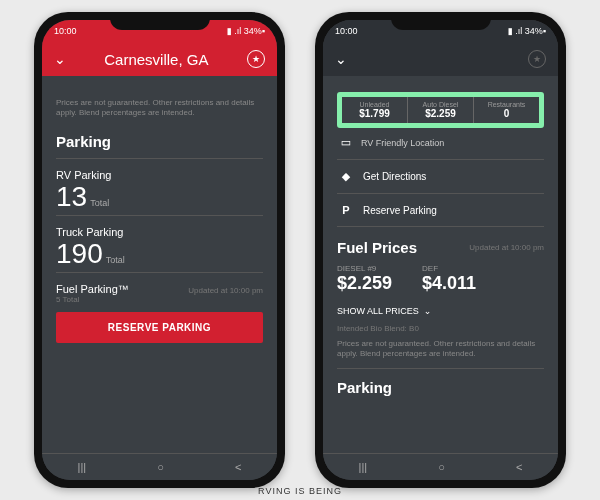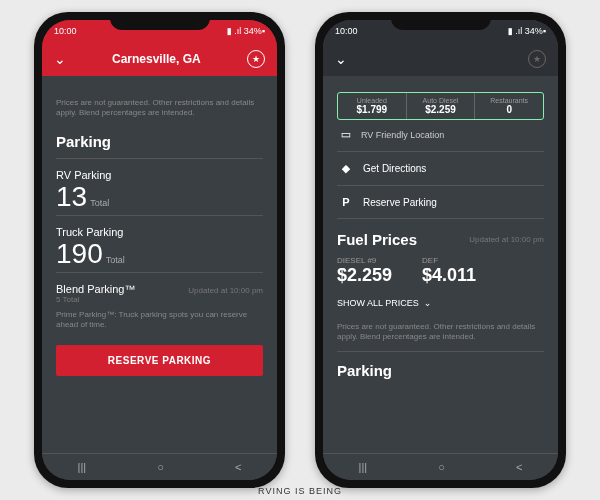--- a/index.html
+++ b/index.html
@@ -3,36 +3,36 @@
 <meta charset="utf-8">
 <style>
 body{margin:0;background:#ebebeb;font-family:Arial,sans-serif;display:flex;justify-content:center;align-items:center;width:600px;height:500px;position:relative}
 .phone{width:235px;height:460px;background:#111;border-radius:34px;padding:8px;box-shadow:0 2px 8px rgba(0,0,0,.3);position:relative}
 .screen{width:100%;height:100%;background:#3a3f44;border-radius:28px;overflow:hidden;position:relative;display:flex;flex-direction:column}
 .notch{position:absolute;top:0;left:50%;transform:translateX(-50%);width:100px;height:18px;background:#111;border-radius:0 0 12px 12px;z-index:10}
 .statusbar{height:22px;background:#d22030;display:flex;justify-content:space-between;align-items:center;padding:0 12px;color:#fff;font-size:9px}
 .statusbar.dark{background:#2d3136}
 .header{height:34px;background:#d22030;display:flex;align-items:center;justify-content:space-between;padding:0 12px;color:#fff}
 .header.dark{background:#2d3136}
-.header-title{font-size:12px;font-weight:bold}
+.header-title{font-size:15px;font-weight:normal}
 .chev{font-size:14px}
 .star{width:16px;height:16px;border:1.5px solid #fff;border-radius:50%;display:flex;align-items:center;justify-content:center;font-size:9px}
 .content{flex:1;overflow:hidden;padding:16px 14px;color:#ccc;font-size:11px}
 .disclaimer{font-size:8px;color:#888;padding:6px 0;line-height:1.3}
 .section-title{color:#fff;font-size:15px;font-weight:bold;padding:8px 0 6px}
 .hr{border-top:1px solid #555;margin:2px 0}
 .item-label{color:#fff;font-size:11px;padding-top:8px}
 .big-num{color:#fff;font-size:28px;font-weight:normal;display:inline-block}
 .sub{color:#aaa;font-size:9px;margin-left:3px}
 .row{display:flex;justify-content:space-between;align-items:baseline}
 .muted{color:#777;font-size:8px}
 .btn{background:#d22030;color:#fff;text-align:center;padding:10px;font-size:10px;font-weight:bold;letter-spacing:.5px;margin:8px 0;border-radius:2px}
 .navbar{height:26px;display:flex;justify-content:space-around;align-items:center;background:#3a3f44;border-top:1px solid #555;color:#aaa;font-size:11px}
 .exit{color:#fff;font-size:11px;font-weight:bold;padding:8px 0 6px}
-.tabs{display:flex;border:1px solid #86efac;border-radius:3px;overflow:hidden}
+.tabs{display:flex;border:5px solid #86efac;border-radius:3px;overflow:hidden}
 .tab{flex:1;text-align:center;padding:4px 2px;border-right:1px solid #666}
 .tab:last-child{border-right:none}
 .tab-label{font-size:7px;color:#999}
 .tab-val{font-size:10px;color:#fff;font-weight:bold}
 .rvrow{display:flex;align-items:center;gap:6px;padding:8px 0;font-size:9px;color:#ccc}
 .icon-box{width:18px;display:flex;justify-content:center;color:#fff;font-size:11px}
 .linkrow{display:flex;align-items:center;gap:8px;padding:8px 0;color:#fff;font-size:10px}
 .pricerow{display:flex;gap:30px;padding:4px 0}
 .price-label{font-size:8px;color:#999}
 .price-val{font-size:18px;color:#fff;font-weight:bold}
@@ -61,27 +61,26 @@
 <div class="disclaimer">Prices are not guaranteed. Other restrictions and details apply. Blend percentages are intended.</div>
 <div class="section-title">Parking</div>
 <div class="hr"></div>
 <div class="item-label">RV Parking</div>
 <div><span class="big-num">13</span><span class="sub">Total</span></div>
 <div class="hr"></div>
 <div class="item-label">Truck Parking</div>
 <div><span class="big-num">190</span><span class="sub">Total</span></div>
 <div class="hr"></div>
 <div class="row">
-<span class="item-label">Blend Parking™</span>
+<span class="item-label">Fuel Parking™</span>
 <span class="muted">Updated at 10:00 pm</span>
 </div>
 <div class="row">
 <span class="muted">5 Total</span>
 </div>
-<div class="disclaimer">Prime Parking™: Truck parking spots you can reserve ahead of time.</div>
 <div class="btn">RESERVE PARKING</div>
 </div>
 <div class="navbar">
 <span>|||</span>
 <span>○</span>
 <span>&lt;</span>
 </div>
 </div>
 </div>
 
@@ -137,20 +136,21 @@
 <div>
               <div class="price-label">DIESEL #9</div>
               <div class="price-val">$2.259</div>
             </div>
 <div>
               <div class="price-label">DEF</div>
               <div class="price-val">$4.011</div>
             </div>
 </div>
 <div class="showall"><span>SHOW ALL PRICES</span>&nbsp;&nbsp;⌄</div>
+<div class="muted">Intended Bio Blend: B0</div>
 <div class="disclaimer">Prices are not guaranteed. Other restrictions and details apply. Blend percentages are intended.</div>
 <div class="hr"></div>
 <div class="section-title">Parking</div>
 </div>
 <div class="navbar">
 <span>|||</span>
 <span>○</span>
 <span>&lt;</span>
 </div>
 </div>

